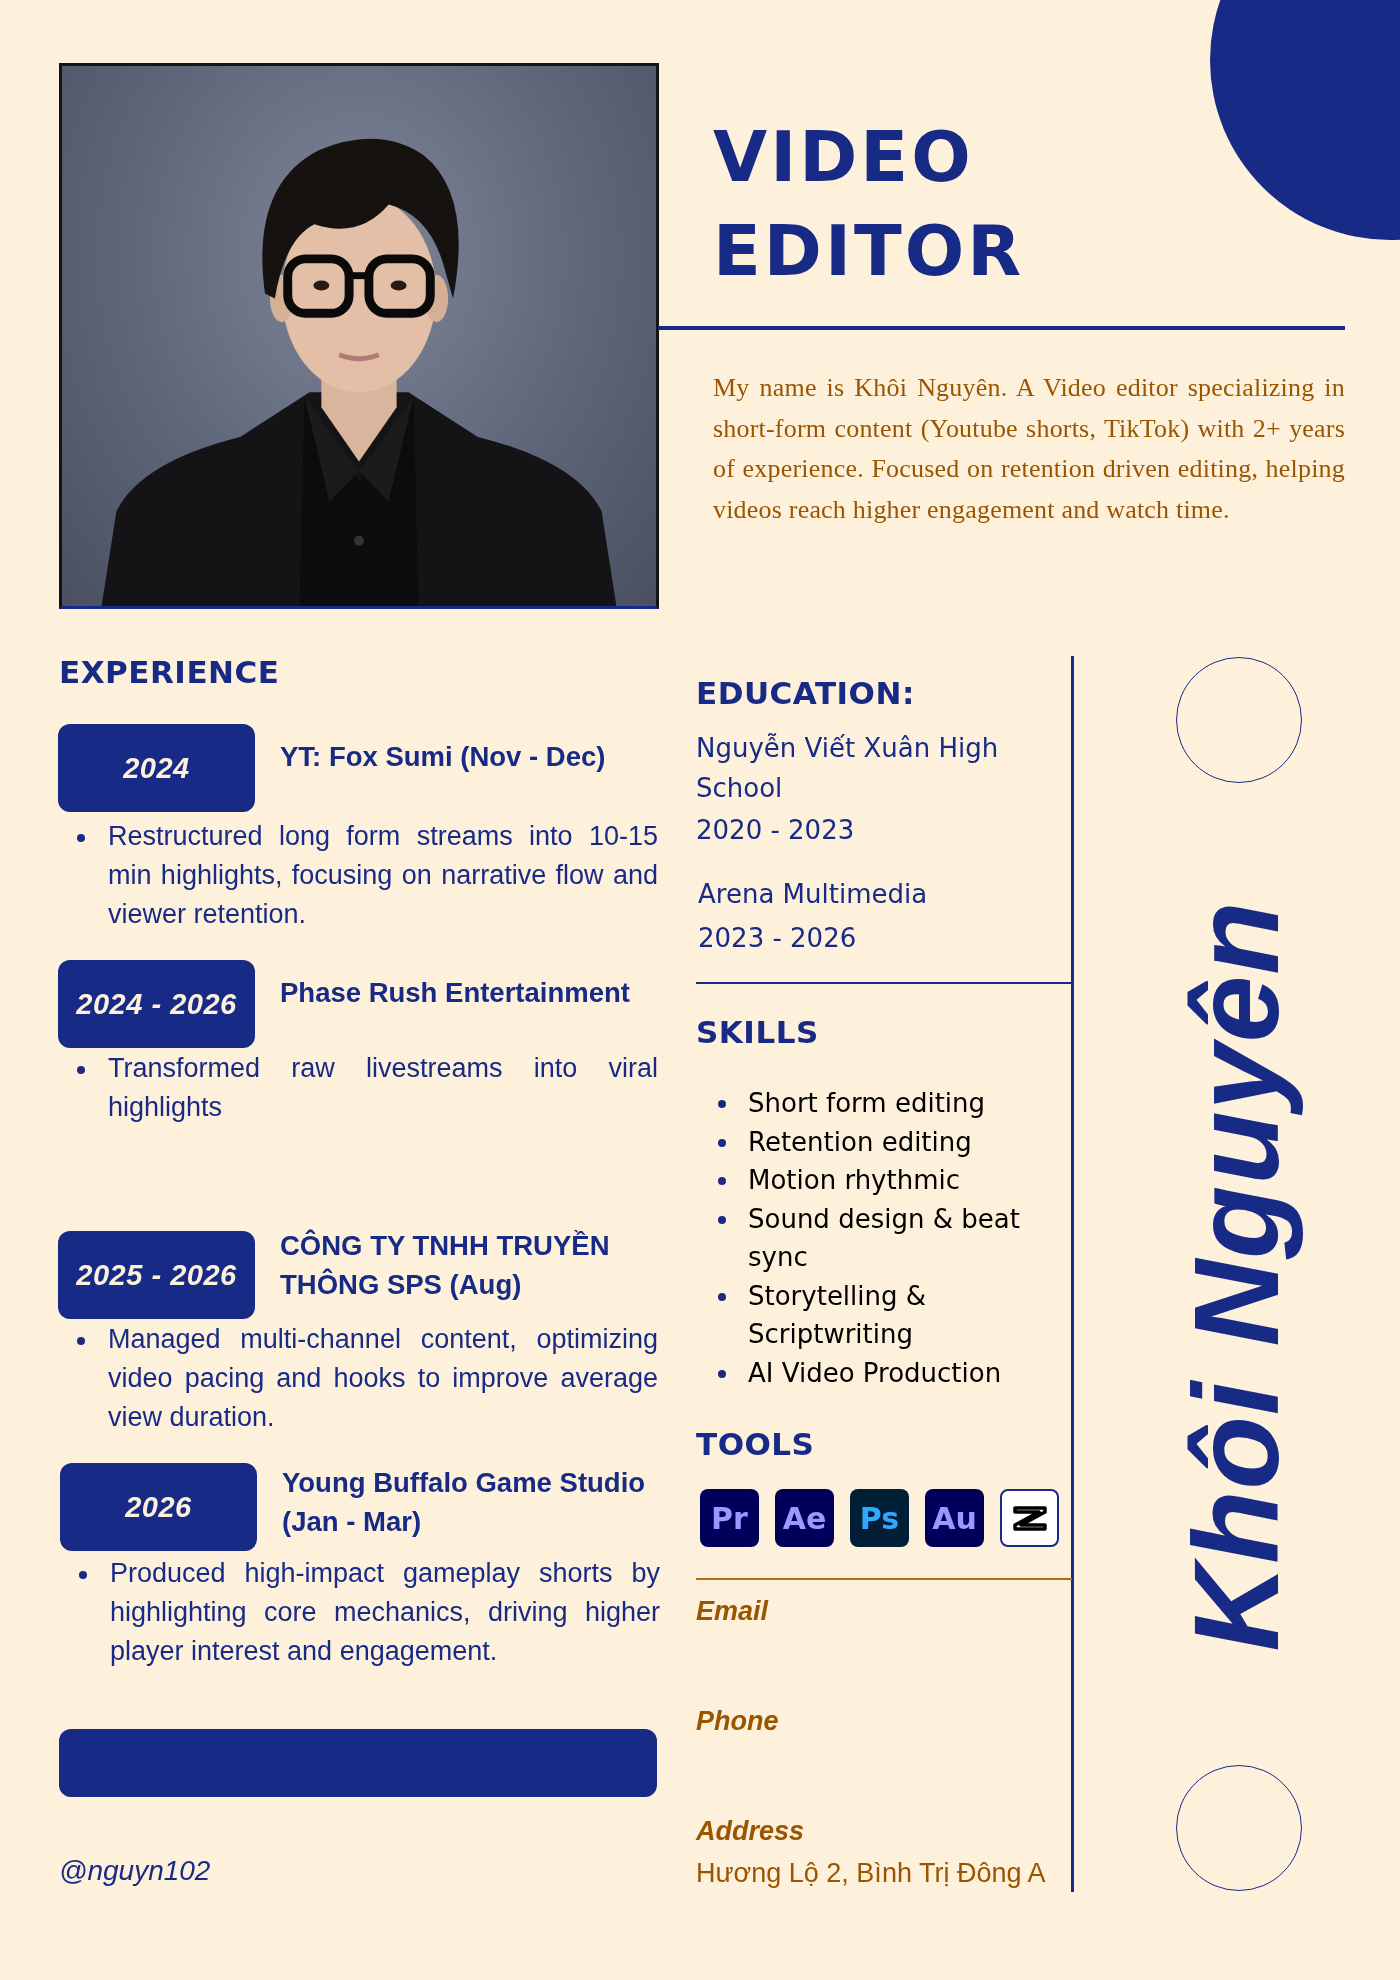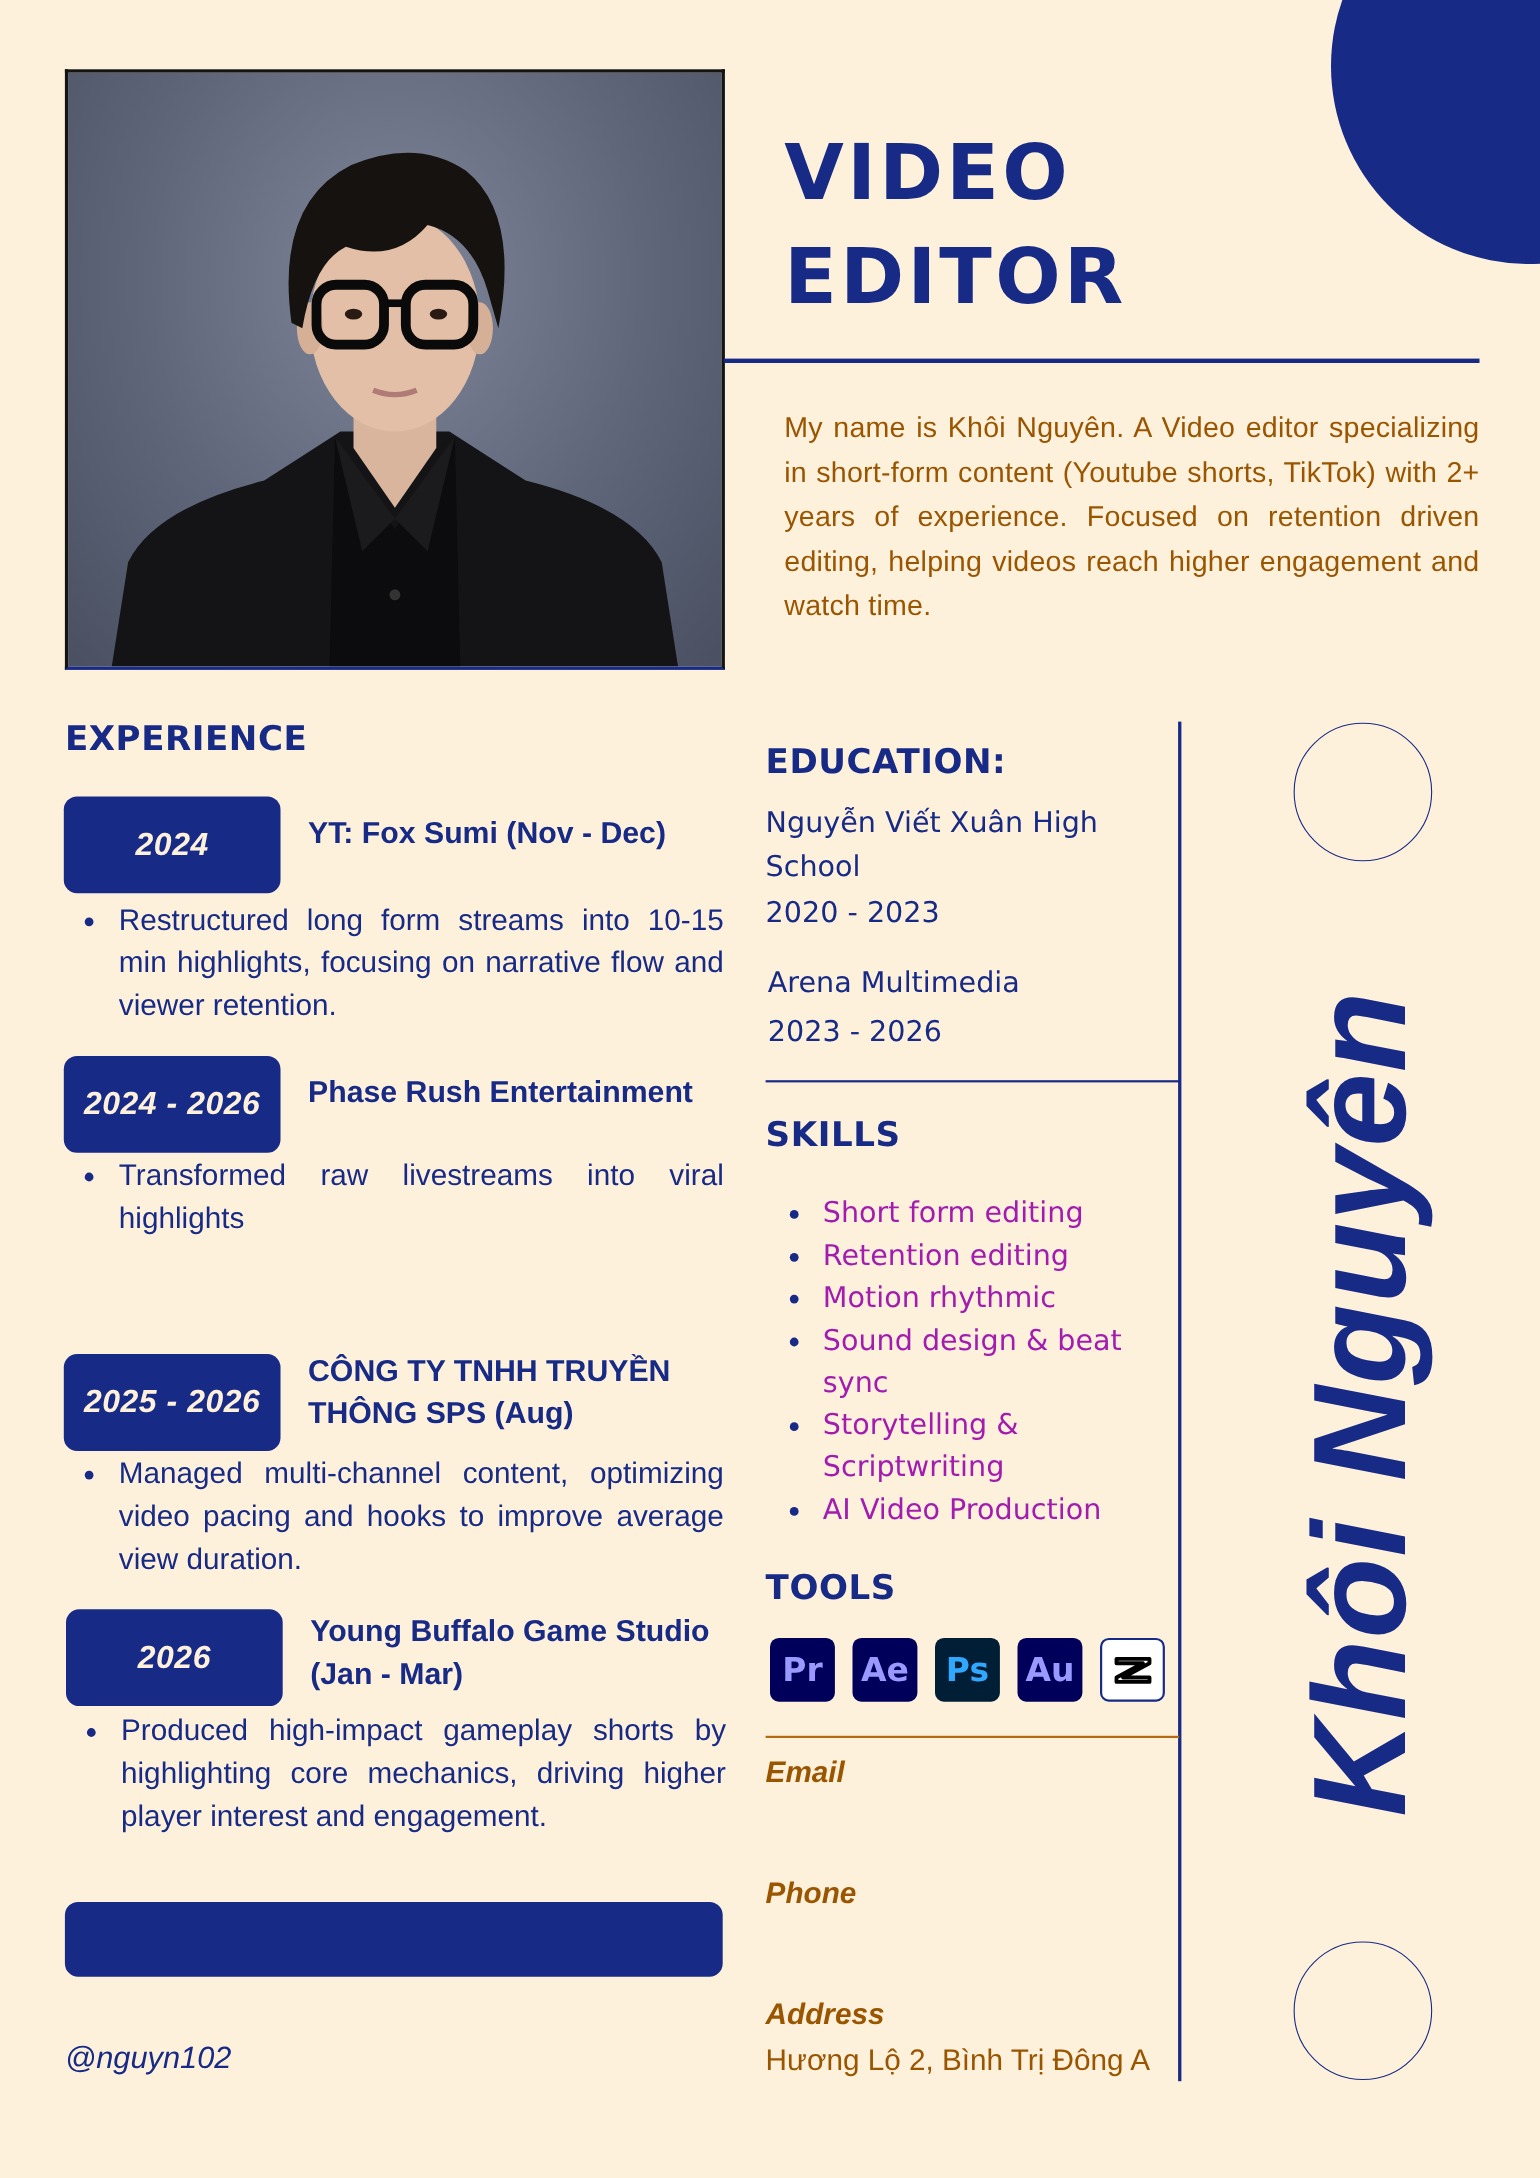--- a/index.html
+++ b/index.html
@@ -36,21 +36,21 @@
     
     .title {
       position: absolute; left: 713px; top: 110px;
       font-family: "DejaVu Sans", sans-serif; font-weight: bold;
       font-size: 70px; line-height: 94px; letter-spacing: 3px; color: #172A86;
     }
     .title-rule { position: absolute; left: 658px; top: 326px; width: 687px; height: 4px; background: #172A86; }
 
     .bio {
       position: absolute; left: 713px; top: 368px; width: 632px;
-      font-family: Liberation Sans, sans-serif;
+      font-family: Liberation Serif, serif;
       font-size: 26px; line-height: 40.5px; color: #9A5500;
       text-align: justify; letter-spacing: 0.2px;
     }
 
     
     .h {
       position: absolute; font-family: "DejaVu Sans", sans-serif; font-weight: bold;
       font-size: 31px; color: #172A86; letter-spacing: 0.5px;
     }
 
@@ -90,21 +90,21 @@
     .vdivider { position: absolute; left: 1071px; top: 656px; width: 3px; height: 1236px; background: #172A86; }
     .edu {
       position: absolute; font-family: "DejaVu Sans", sans-serif; font-size: 26px;
       line-height: 40px; color: #172A86;
     }
     .hrule { position: absolute; height: 2px; background: #172A86; }
     .hrule.brown { background: #B56A12; }
 
     .skills {
       position: absolute; left: 696px; top: 1084px; width: 370px; list-style: none;
-      font-family: "DejaVu Sans", sans-serif; font-size: 26px; line-height: 38.5px; color: #a21caf;
+      font-family: "DejaVu Sans", sans-serif; font-size: 26px; line-height: 38.5px; color: #000000;
     }
     .skills li { position: relative; padding-left: 52px; }
     .skills li::before {
       content: ""; position: absolute; left: 22px; top: 16px;
       width: 8px; height: 8px; border-radius: 50%; background: #172A86;
     }
 
     .tools { position: absolute; left: 700px; top: 1489px; display: flex; gap: 16px; }
     .tool {
       width: 59px; height: 58px; border-radius: 8px;

